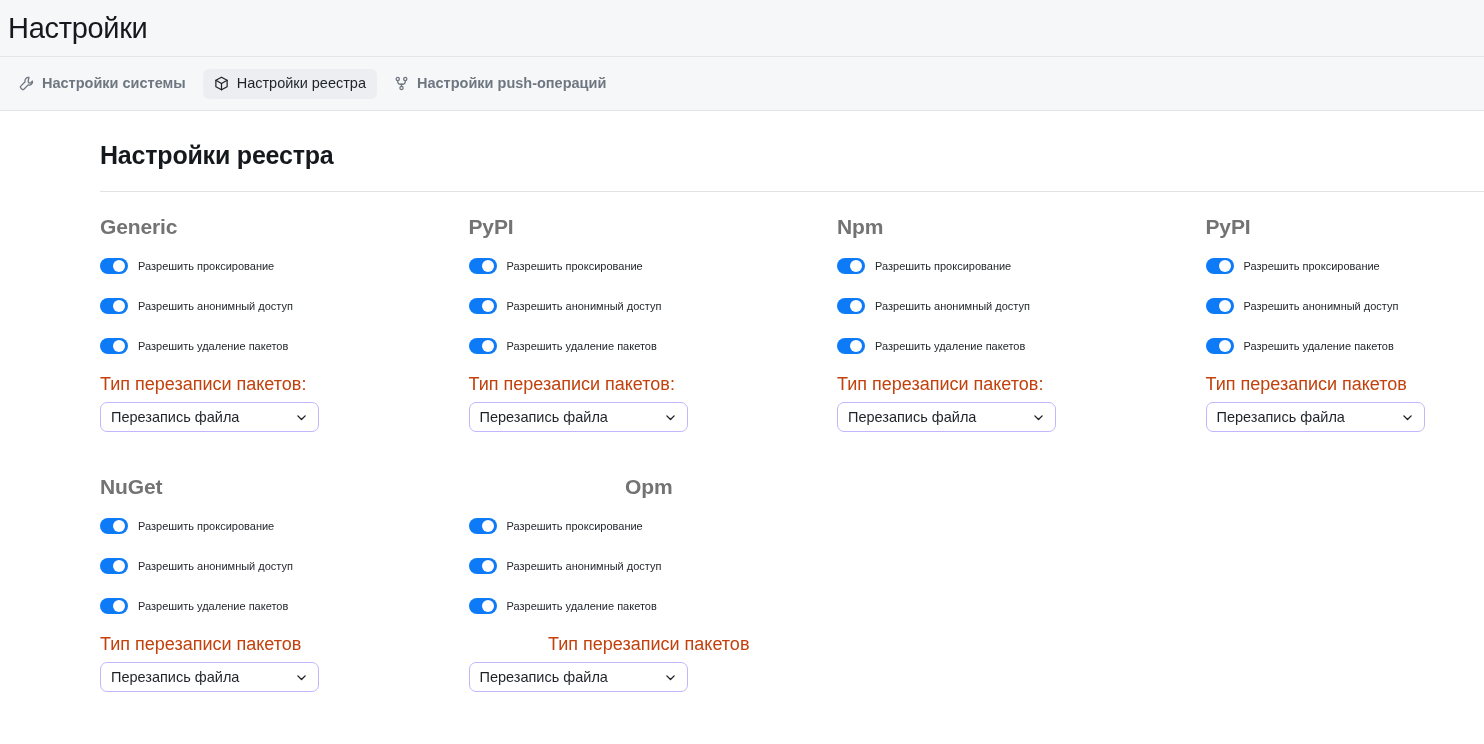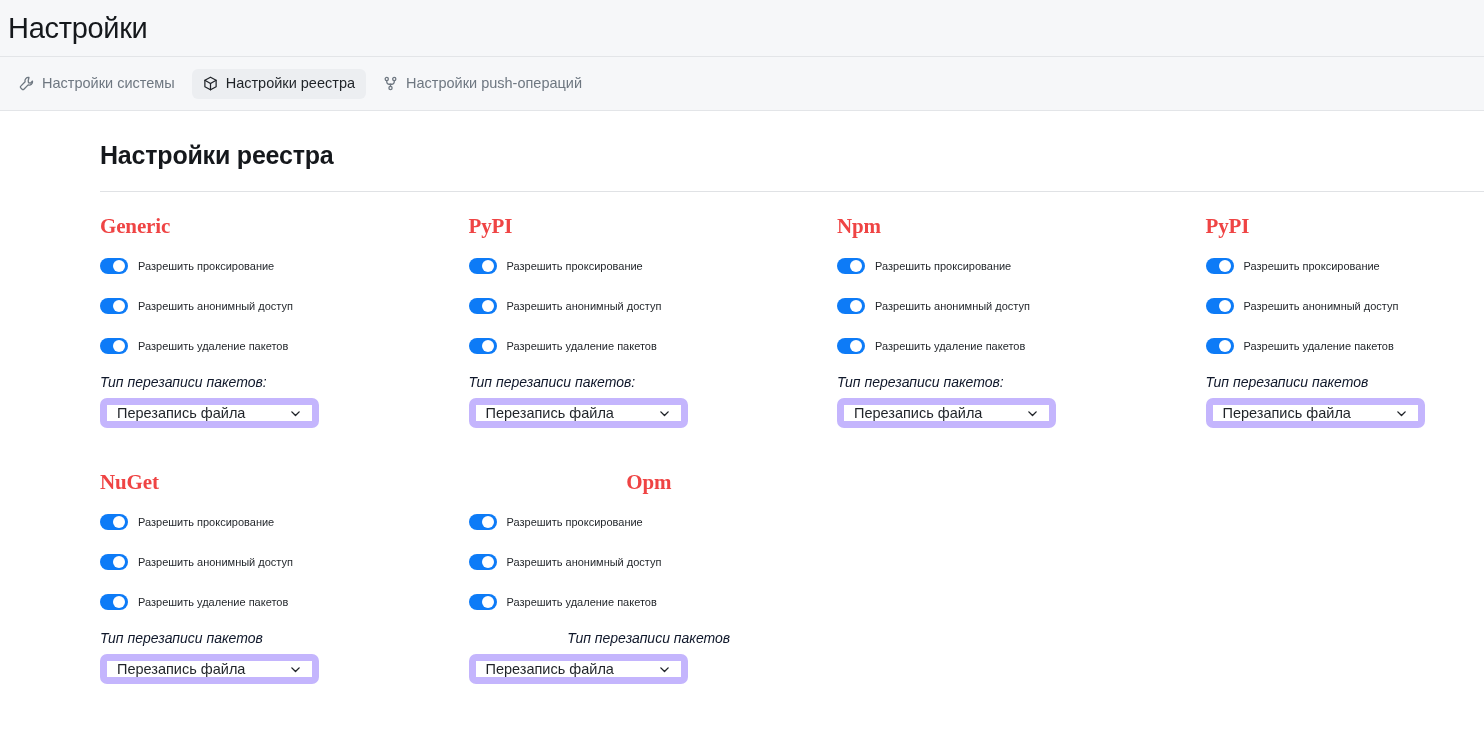--- a/index.html
+++ b/index.html
@@ -47,20 +47,21 @@
     height: 30px;
     padding: 0 11px;
     border-radius: 6px;
     font-size: 14.5px;
     color: #6e7781;
     background: transparent;
     cursor: pointer;
     white-space: nowrap;
     border: none;
     font-family: inherit;
+    font-weight: bold;
   }
   .tab .tab-label { line-height: 1; }
   .tab.is-active {
     background: #eceef1;
     color: #1f2328;
     font-weight: 400;
   }
   .tab .icon { display: inline-flex; width: 15px; height: 15px; }
   .tab svg { width: 15px; height: 15px; display: block; }
 
@@ -89,24 +90,23 @@
     display: grid;
     grid-template-columns: repeat(4, 368.5px);
     row-gap: 0px;
     margin-top: 22px;
   }
   .card { padding-right: 8px; }
   .card-title {
     font-size: 21px;
     font-weight: 700;
     letter-spacing: -0.15px;
-    color: #ef4444;
+    color: #737373;
     margin: 0 0 16px 0;
     line-height: 1.2;
-    font-family: Liberation Serif, serif;
   }
 
   .switch-row {
     display: flex;
     align-items: center;
     gap: 10px;
     height: 22px;
     margin-bottom: 18px;
     cursor: pointer;
   }
@@ -128,37 +128,36 @@
     background: #ffffff;
   }
   .switch-label {
     font-size: 11px;
     color: #1f2328;
     line-height: 1;
     white-space: nowrap;
   }
 
   .field-label {
-    font-size: 14px;
-    color: #0f172a;
+    font-size: 18px;
+    color: #c2410c;
     margin: 4px 0 9px 0;
     line-height: 1;
     white-space: nowrap;
-    font-style: italic;
   }
 
   .select-wrap {
     position: relative;
     width: 219px;
     height: 30px;
   }
   .select-box {
     width: 100%;
     height: 100%;
-    border: 7px solid #c4b5fd;
+    border: 1px solid #c4b5fd;
     border-radius: 7px;
     background: #ffffff;
     display: flex;
     align-items: center;
     padding: 0 10px;
     font-size: 14.5px;
     color: #1f2328;
     cursor: pointer;
     justify-content: space-between;
   }

